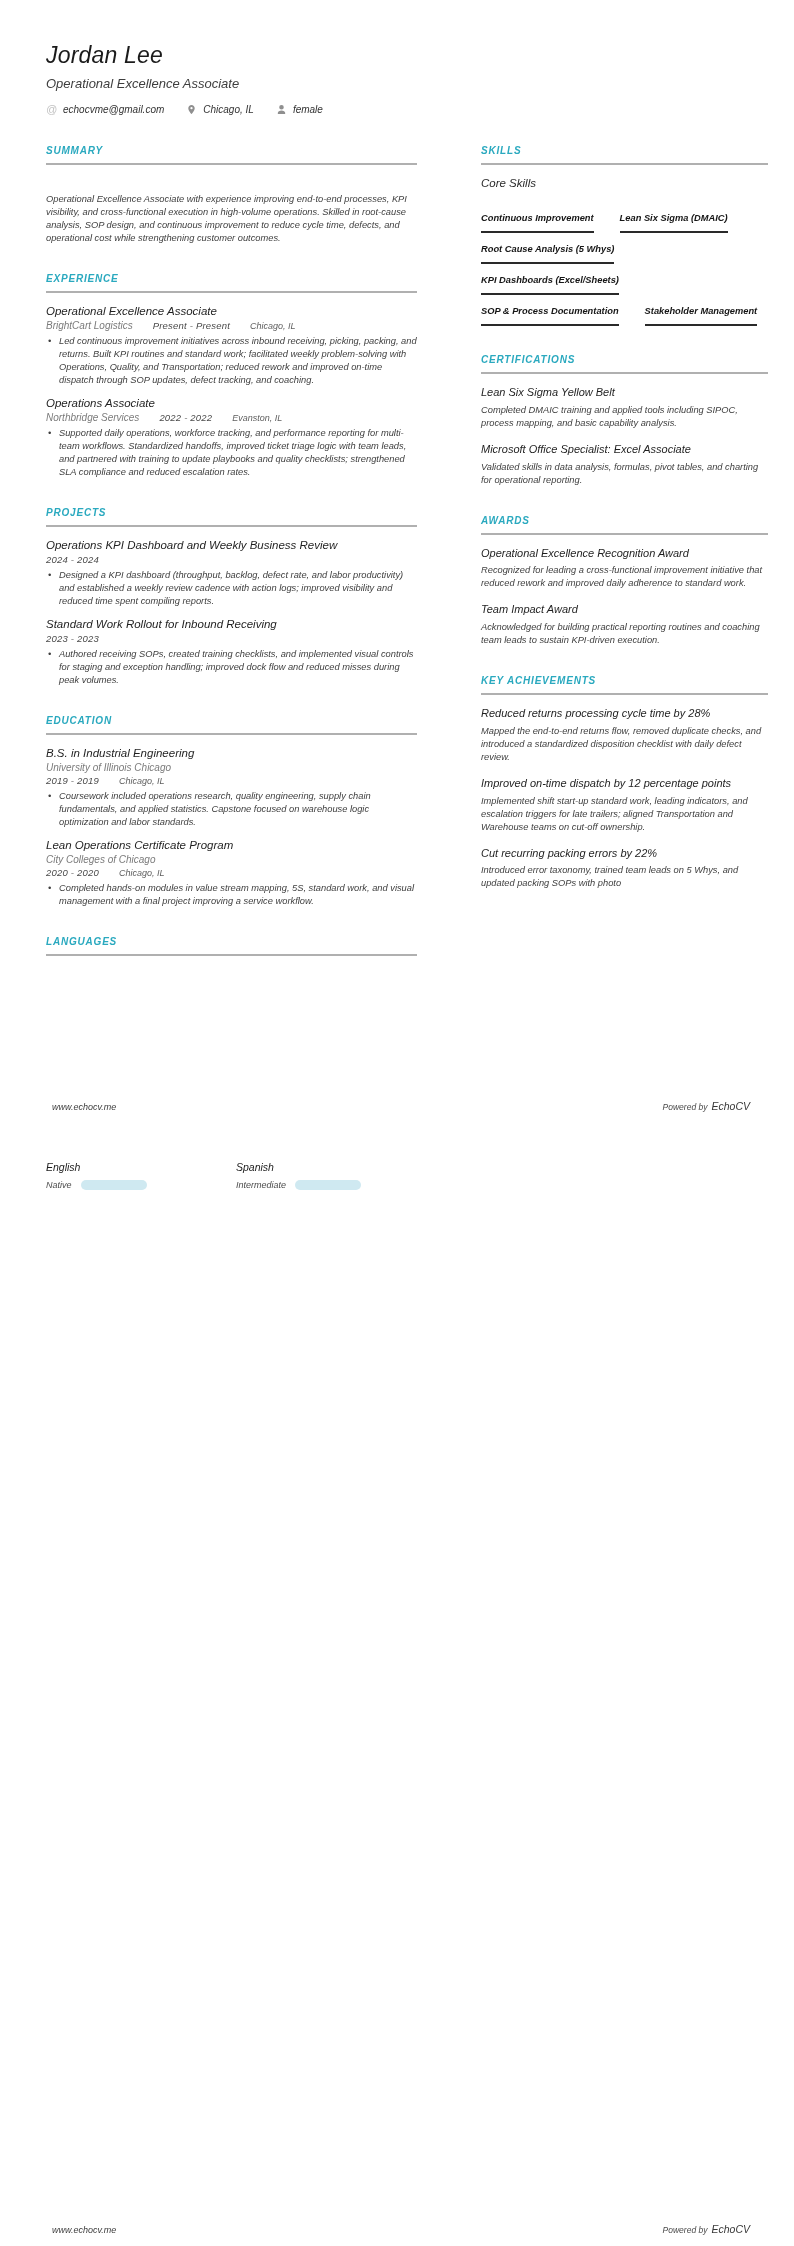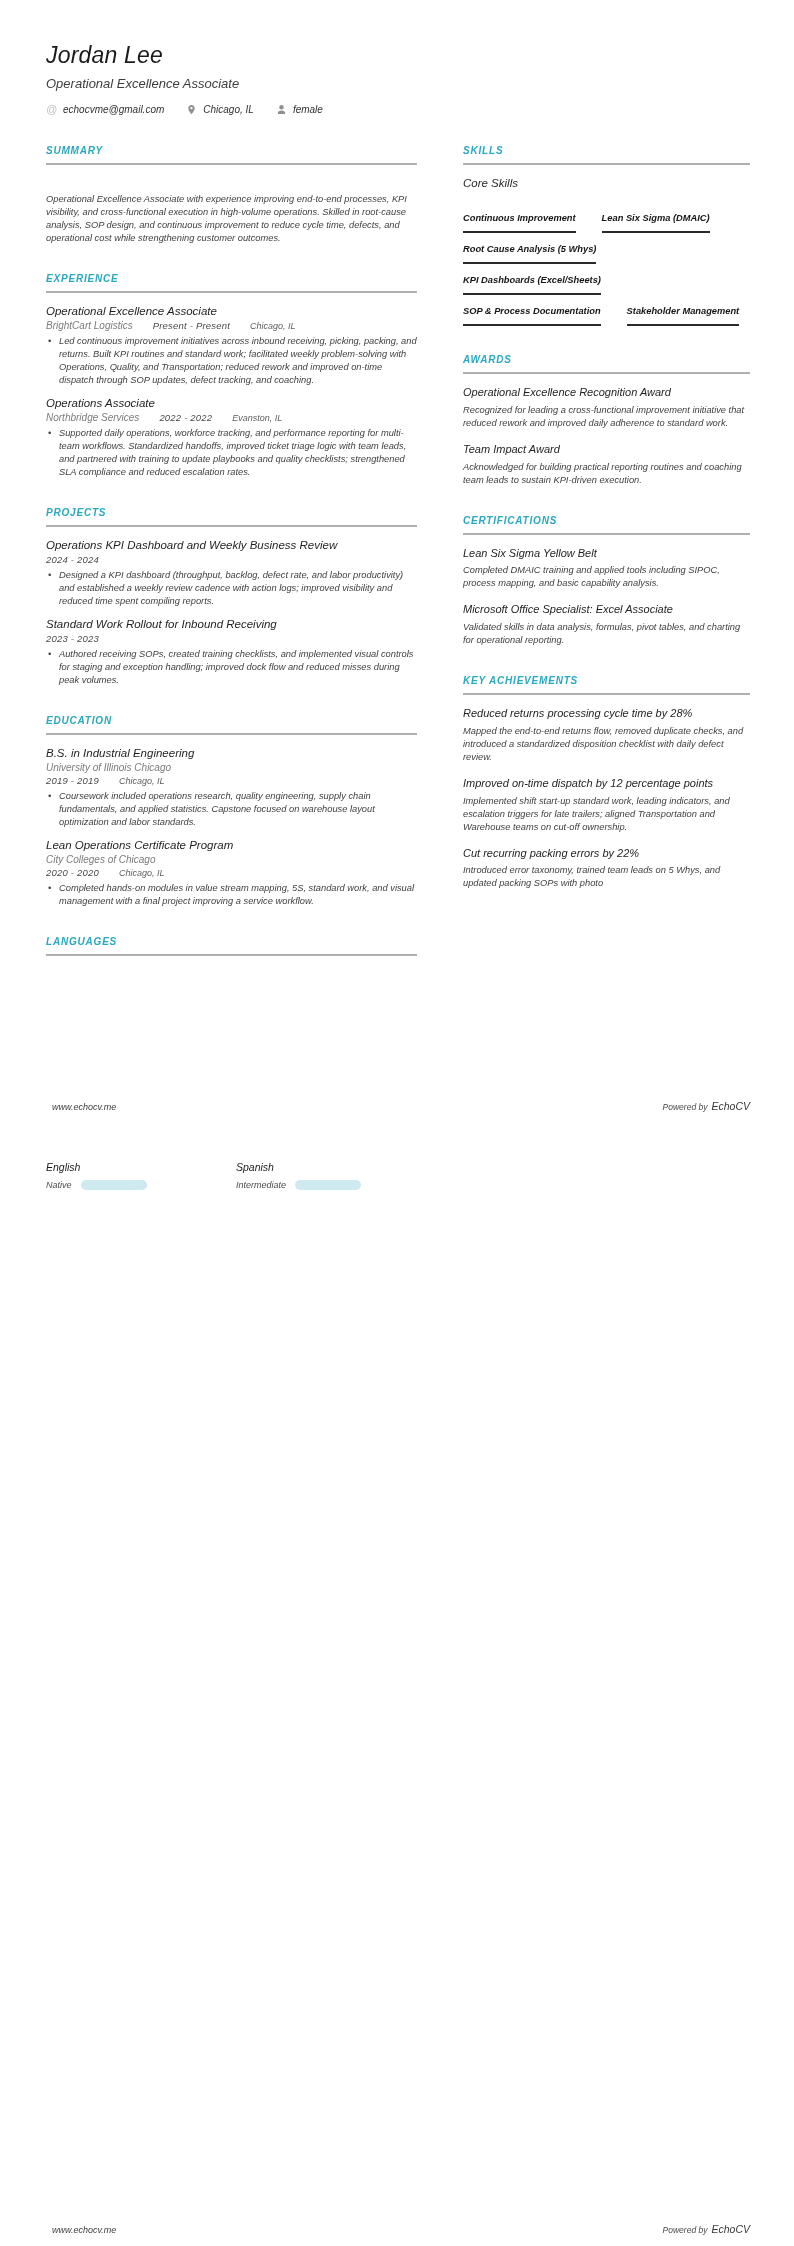--- a/index.html
+++ b/index.html
@@ -10,21 +10,21 @@
   .hdr{padding:42px 44px 0 46px;}
   .name{font-size:23px;font-weight:500;color:#1b1b1b;letter-spacing:.2px;}
   .subtitle{font-size:13px;color:#3e3e3e;margin-top:7px;}
   .contact{display:flex;align-items:center;gap:22px;margin-top:13px;}
   .contact .c-item{display:flex;align-items:center;gap:6px;font-size:10px;color:#323232;}
   .cicon{display:inline-flex;width:11px;height:11px;color:#9a9a9a;}
   .cicon svg{width:11px;height:11px;}
   .cicon.at{color:#c2c2c2;font-size:11px;line-height:11px;font-weight:400;}
 
   
-  .cols{display:flex;padding:0 44px 0 46px;margin-top:30px;gap:46px;justify-content:space-between;}
+  .cols{display:flex;padding:0 44px 0 46px;margin-top:30px;gap:64px;justify-content:space-between;}
   .col-l{width:371px;flex:none;}
   .col-r{width:287px;flex:none;}
 
   .sec{margin-bottom:28px;}
   .sec-h{font-size:10px;font-weight:600;letter-spacing:.8px;color:#2aa9bf;text-transform:uppercase;
          padding-bottom:7px;border-bottom:2px solid #b0b0b0;}
   .sec-body{padding-top:12px;}
 
   .para{font-size:9.3px;line-height:1.4;color:#3f3f3f;margin-top:16px;}
 
@@ -151,21 +151,21 @@
       <div class="sec">
         <div class="sec-h">EDUCATION</div>
         <div class="sec-body">
           <div class="entry">
             <div class="e-title">B.S. in Industrial Engineering</div>
             <div class="e-school">University of Illinois Chicago</div>
             <div class="e-meta">
               <span class="e-dates">2019 - 2019</span>
               <span class="e-loc">Chicago, IL</span>
             </div>
-            <div class="bullet">Coursework included operations research, quality engineering, supply chain fundamentals, and applied statistics. Capstone focused on warehouse layout optimization and labor standards.</div>
+            <div class="bullet">Coursework included operations research, quality engineering, supply chain fundamentals, and applied statistics. Capstone focused on warehouse logic optimization and labor standards.</div>
           </div>
           <div class="entry">
             <div class="e-title">Lean Operations Certificate Program</div>
             <div class="e-school">City Colleges of Chicago</div>
             <div class="e-meta">
               <span class="e-dates">2020 - 2020</span>
               <span class="e-loc">Chicago, IL</span>
             </div>
             <div class="bullet">Completed hands-on modules in value stream mapping, 5S, standard work, and visual management with a final project improving a service workflow.</div>
           </div>
@@ -189,43 +189,43 @@
             <span class="skill">Lean Six Sigma (DMAIC)</span>
             <span class="skill">Root Cause Analysis (5 Whys)</span>
             <span class="skill">KPI Dashboards (Excel/Sheets)</span>
             <span class="skill">SOP &amp; Process Documentation</span>
             <span class="skill">Stakeholder Management</span>
           </div>
         </div>
       </div>
 
       <div class="sec">
+        <div class="sec-h">CERTIFICATIONS</div>
+        <div class="sec-body">
+          <div class="r-entry">
+            <div class="r-title">Lean Six Sigma Yellow Belt</div>
+            <div class="r-desc">Completed DMAIC training and applied tools including SIPOC, process mapping, and basic capability analysis.</div>
+          </div>
+          <div class="r-entry">
+            <div class="r-title">Microsoft Office Specialist: Excel Associate</div>
+            <div class="r-desc">Validated skills in data analysis, formulas, pivot tables, and charting for operational reporting.</div>
+          </div>
+        </div>
+      </div>
+
+      <div class="sec">
         <div class="sec-h">AWARDS</div>
         <div class="sec-body">
           <div class="r-entry">
             <div class="r-title">Operational Excellence Recognition Award</div>
             <div class="r-desc">Recognized for leading a cross-functional improvement initiative that reduced rework and improved daily adherence to standard work.</div>
           </div>
           <div class="r-entry">
             <div class="r-title">Team Impact Award</div>
             <div class="r-desc">Acknowledged for building practical reporting routines and coaching team leads to sustain KPI-driven execution.</div>
-          </div>
-        </div>
-      </div>
-
-      <div class="sec">
-        <div class="sec-h">CERTIFICATIONS</div>
-        <div class="sec-body">
-          <div class="r-entry">
-            <div class="r-title">Lean Six Sigma Yellow Belt</div>
-            <div class="r-desc">Completed DMAIC training and applied tools including SIPOC, process mapping, and basic capability analysis.</div>
-          </div>
-          <div class="r-entry">
-            <div class="r-title">Microsoft Office Specialist: Excel Associate</div>
-            <div class="r-desc">Validated skills in data analysis, formulas, pivot tables, and charting for operational reporting.</div>
           </div>
         </div>
       </div>
 
       <div class="sec">
         <div class="sec-h">KEY ACHIEVEMENTS</div>
         <div class="sec-body">
           <div class="r-entry">
             <div class="r-title">Reduced returns processing cycle time by 28%</div>
             <div class="r-desc">Mapped the end-to-end returns flow, removed duplicate checks, and introduced a standardized disposition checklist with daily defect review.</div>

